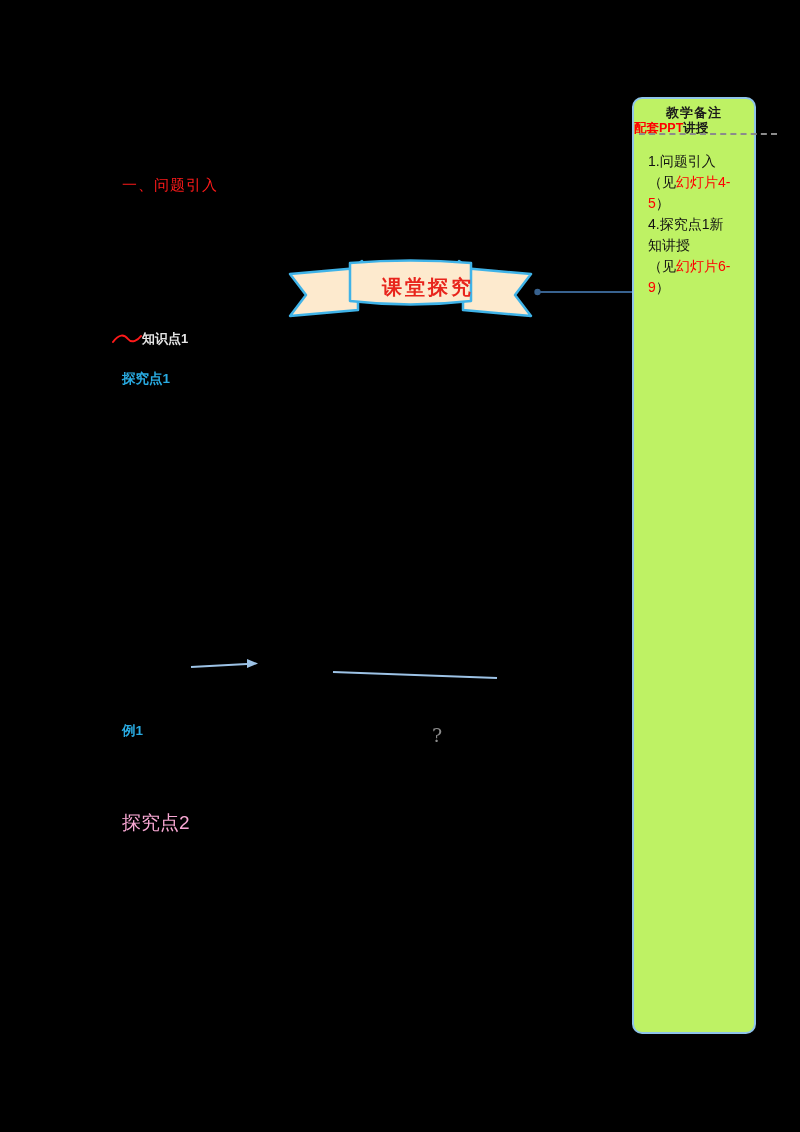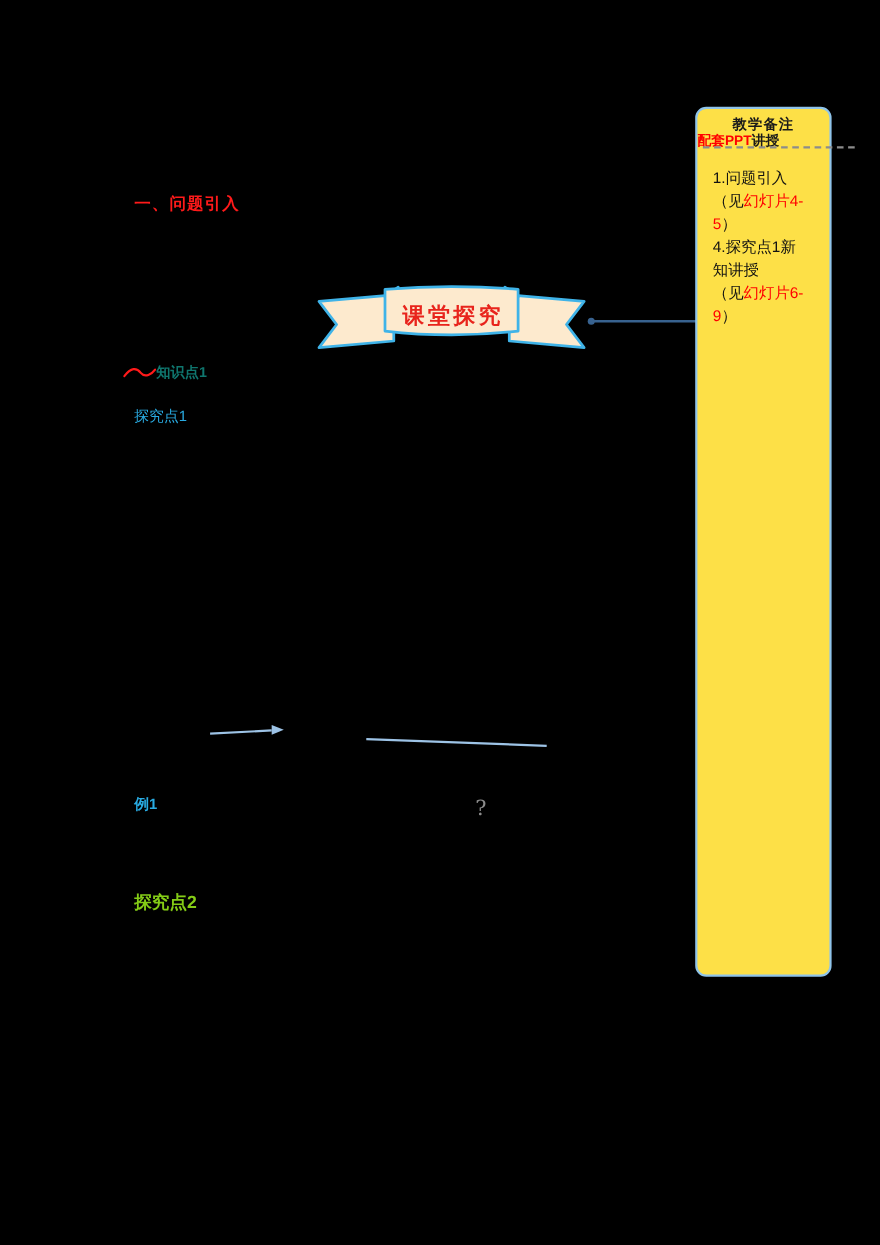--- a/index.html
+++ b/index.html
@@ -3,35 +3,35 @@
 <meta charset="utf-8">
 <style>
   html,body{margin:0;padding:0;background:#000;}
   .page{
     position:relative;width:800px;height:1132px;background:#000000;
     font-family:"Liberation Sans","DejaVu Sans",sans-serif;overflow:hidden;
   }
   .abs{position:absolute;}
 
   
-  .h-section{left:122px;top:176px;font-size:15px;font-weight:bold;color:#ff1a1a;letter-spacing:1px;white-space:nowrap;}
-  .kp{left:142px;top:330px;font-size:13px;font-weight:bold;color:#0f766e;white-space:nowrap;}
-  .ep1{left:122px;top:370px;font-size:13.5px;font-weight:normal;color:#29abe2;white-space:nowrap;}
+  .h-section{left:122px;top:176px;font-size:15px;font-weight:normal;color:#ff1a1a;letter-spacing:1px;white-space:nowrap;}
+  .kp{left:142px;top:330px;font-size:13px;font-weight:bold;color:#e5e5e5;white-space:nowrap;}
+  .ep1{left:122px;top:370px;font-size:13.5px;font-weight:bold;color:#29abe2;white-space:nowrap;}
   .example{left:122px;top:706px;font-size:13.5px;font-weight:bold;color:#29abe2;white-space:nowrap;margin-top:16px;}
-  .ep2{left:122px;top:810px;font-size:16px;font-weight:bold;color:#84cc16;white-space:nowrap;}
+  .ep2{left:122px;top:810px;font-size:19px;font-weight:normal;color:#f9a8d4;white-space:nowrap;}
   .qmark{left:432px;top:724px;font-size:19px;color:#8c8c8c;font-family:"DejaVu Serif","Liberation Serif",serif;}
 
   
   .ribbon{left:288px;top:258px;width:245px;height:62px;}
   .ribbon-label{left:352px;top:274px;width:120px;text-align:center;font-size:20px;font-weight:bold;
-    color:#e8241c;letter-spacing:3px;white-space:nowrap;}
+    color:#e8241c;letter-spacing:3px;white-space:nowrap;padding-left:16px;}
   .callout{left:533px;top:286px;width:118px;height:12px;}
 
   
-  .sidebar{left:632px;top:97px;width:124px;height:791px;background:#fde047;
+  .sidebar{left:632px;top:97px;width:124px;height:937px;background:#bef264;
     border:2px solid #8fc4ea;border-radius:10px;box-sizing:border-box;}
   .sb-title{position:absolute;top:5px;left:0;width:100%;text-align:center;
     font-size:13px;font-weight:bold;color:#1a1a1a;letter-spacing:1px;}
   .sb-sub{position:absolute;top:21px;left:0;width:100%;
     font-size:12.5px;font-weight:bold;color:#1a1a1a;white-space:nowrap;}
   .sb-divider{position:absolute;top:34px;left:5px;width:138px;border-top:2px dashed #8c8c8c;}
   .sb-notes{position:absolute;top:52px;left:14px;width:102px;
     font-size:14px;font-weight:normal;color:#111;line-height:21px;}
   .nl{white-space:nowrap;}
   .red{color:#ff0000;}

